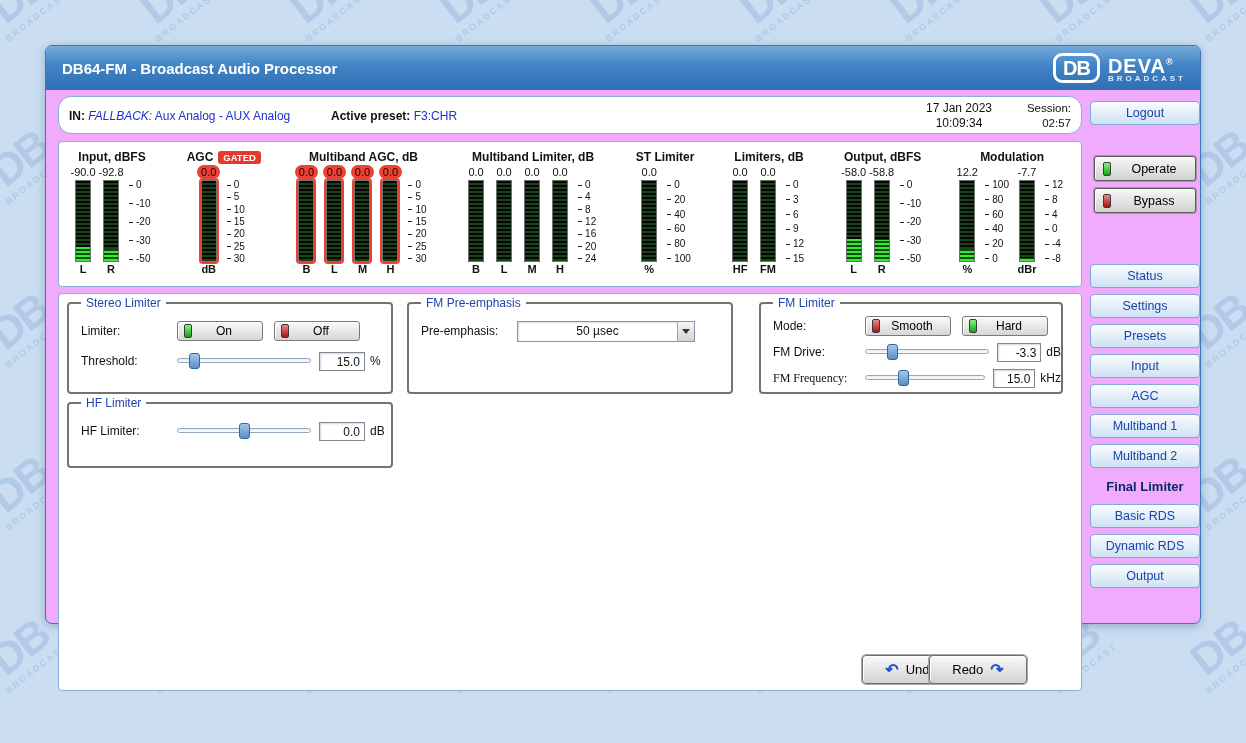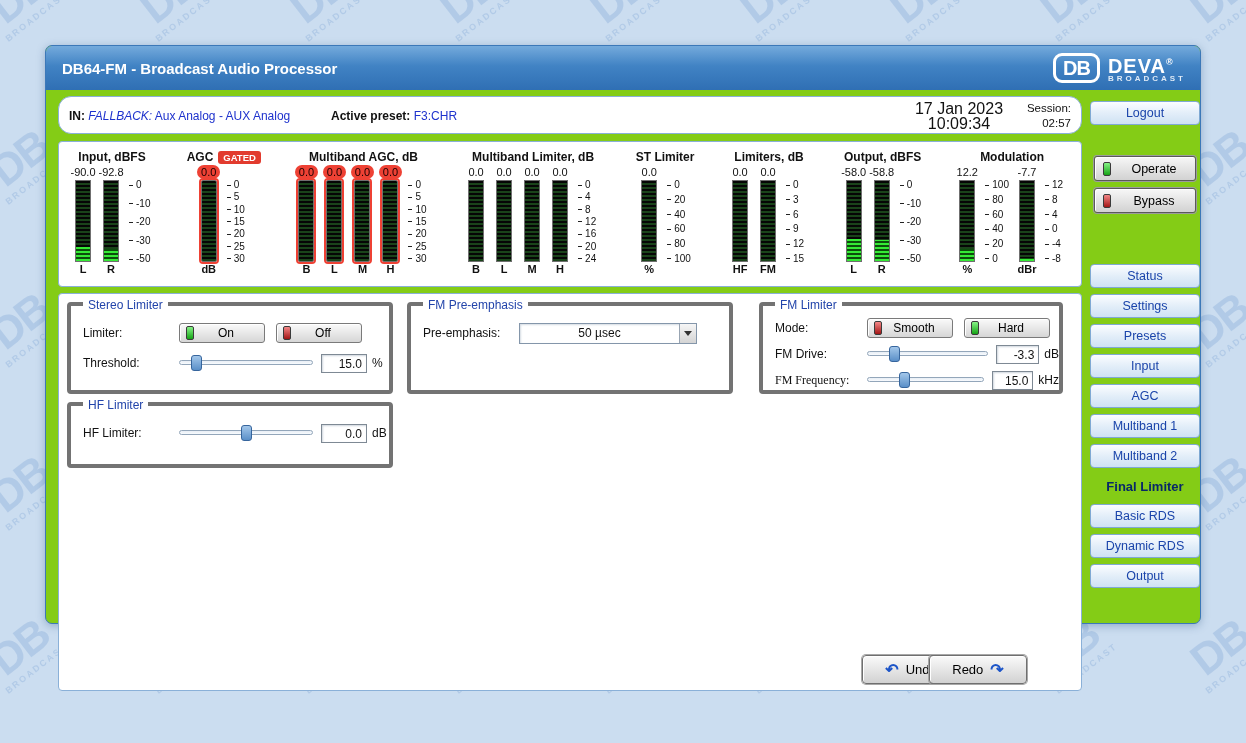--- a/index.html
+++ b/index.html
@@ -20,21 +20,21 @@
     text-align: center;
     color: rgba(110,155,210,0.28);
     pointer-events: none;
   }
   .wm .wm-glyph { font-size: 44px; font-weight: bold; letter-spacing: -2px; display: block; line-height: 1; }
   .wm .wm-sub { font-size: 9px; font-weight: bold; letter-spacing: 2px; display: block; }
 
   
   .window {
     position: absolute; left: 45px; top: 45px; width: 1156px; height: 579px;
-    background: #84cc16;
+    background: #f0abfc;
     border: 1px solid #3c78b8;
     border-radius: 7px;
     z-index: 1;
     box-shadow: 0 2px 8px rgba(40,80,130,0.35);
   }
   .titlebar {
     height: 44px;
     border-radius: 6px 6px 0 0;
     background: linear-gradient(180deg, #74aadc 0%, #4183c4 45%, #2f6fb4 100%);
     display: flex; align-items: center; justify-content: space-between;
@@ -60,21 +60,21 @@
   .sb-in { position: absolute; left: 10px; top: 12px; white-space: nowrap; }
   .sb-preset { position: absolute; left: 272px; top: 12px; white-space: nowrap; }
   .sb-trig { position: absolute; left: 645px; top: 10px; display: flex; align-items: center; gap: 4px; margin-top: 44px; }
   .trigs { display: flex; gap: 1px; }
   .trig-circle {
     width: 16px; height: 16px; border-radius: 50%;
     border: 1px solid #9a9a9a; background: linear-gradient(#fdfdfd,#dcdcdc);
     color: #8a8a8a; font-size: 10px;
     display: flex; align-items: center; justify-content: center;
   }
-  .sb-dt { position: absolute; left: 850px; top: 4px; width: 100px; text-align: center; font-size: 16px; line-height: 15px; }
+  .sb-dt { position: absolute; left: 850px; top: 4px; width: 100px; text-align: center; font-size: 12px; line-height: 15px; }
   .sb-session { position: absolute; right: 10px; top: 4px; text-align: right; font-size: 11.5px; line-height: 15px; }
   .b { font-weight: bold; }
   .i { font-style: italic; }
   .blue { color: #1e32cd; }
 
   
   .logout-wrap { position: absolute; left: 1044px; top: 55px; width: 110px; }
   .side-big { position: absolute; left: 1048px; top: 110px; width: 102px; display: flex; flex-direction: column; gap: 7px; }
   .big-btn {
     height: 25px; display: flex; align-items: center; gap: 10px; padding: 0 8px;
@@ -133,21 +133,21 @@
     display: flex; flex-direction: column; justify-content: space-between; align-items: flex-start;
   }
   .mtick { display: flex; align-items: center; gap: 3px; font-size: 10px; line-height: 1; white-space: nowrap; }
   .tickmark { width: 4px; height: 1px; background: #222; display: inline-block; }
 
   
   .main-panel {
     position: absolute; left: 12px; top: 247px; width: 1024px; height: 398px;
     background: #fff; border: 1px solid #8ab0d8; border-radius: 4px;
   }
-  .gbox { position: absolute; border: 4px solid #737373; border-radius: 4px; }
+  .gbox { position: absolute; border: 2px solid #737373; border-radius: 4px; }
   .gbox-legend {
     position: absolute; top: -8px; left: 12px; background: #fff; padding: 0 5px;
     font-size: 12px; color: #2244aa; white-space: nowrap;
   }
   .grow { display: flex; align-items: center; padding-left: 12px; height: 22px; margin-top: 8px; }
   .grow:first-of-type { margin-top: 16px; }
   .glab { font-size: 12px; width: 96px; flex-shrink: 0; }
   .state-btn {
     width: 86px; height: 20px; display: flex; align-items: center; padding: 0 6px;
     background: linear-gradient(180deg, #fafafa, #d6d6d6);

